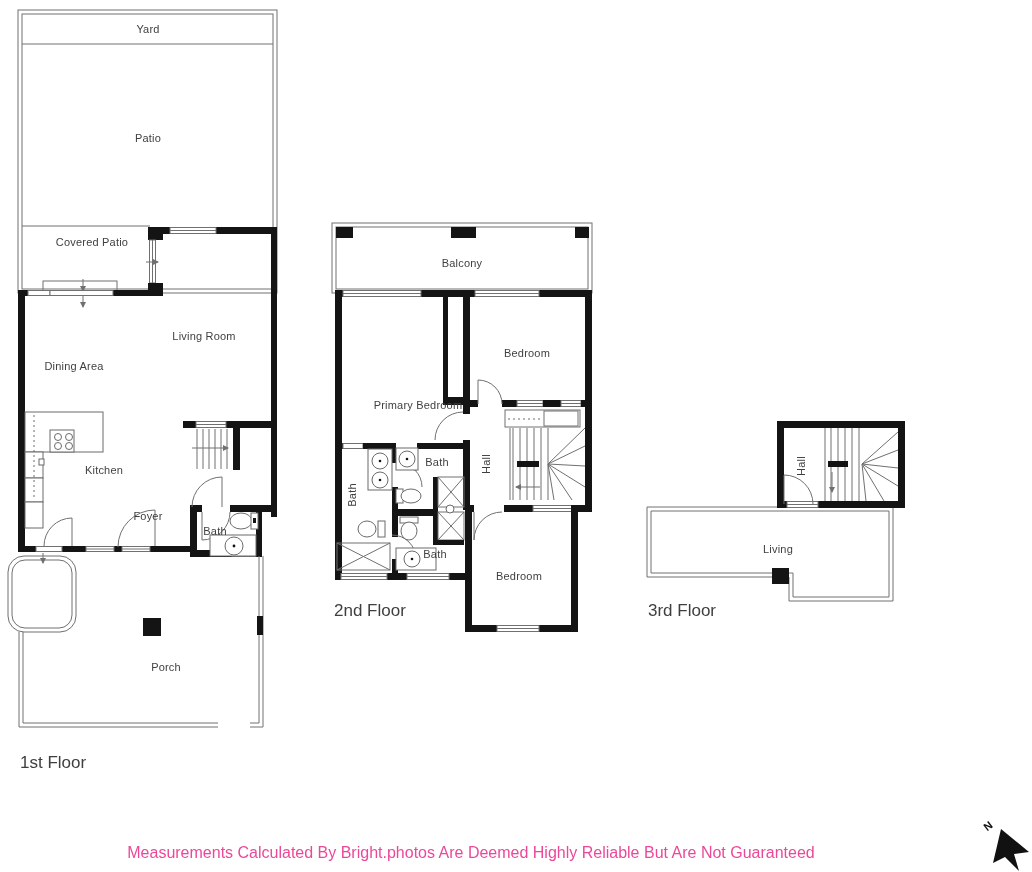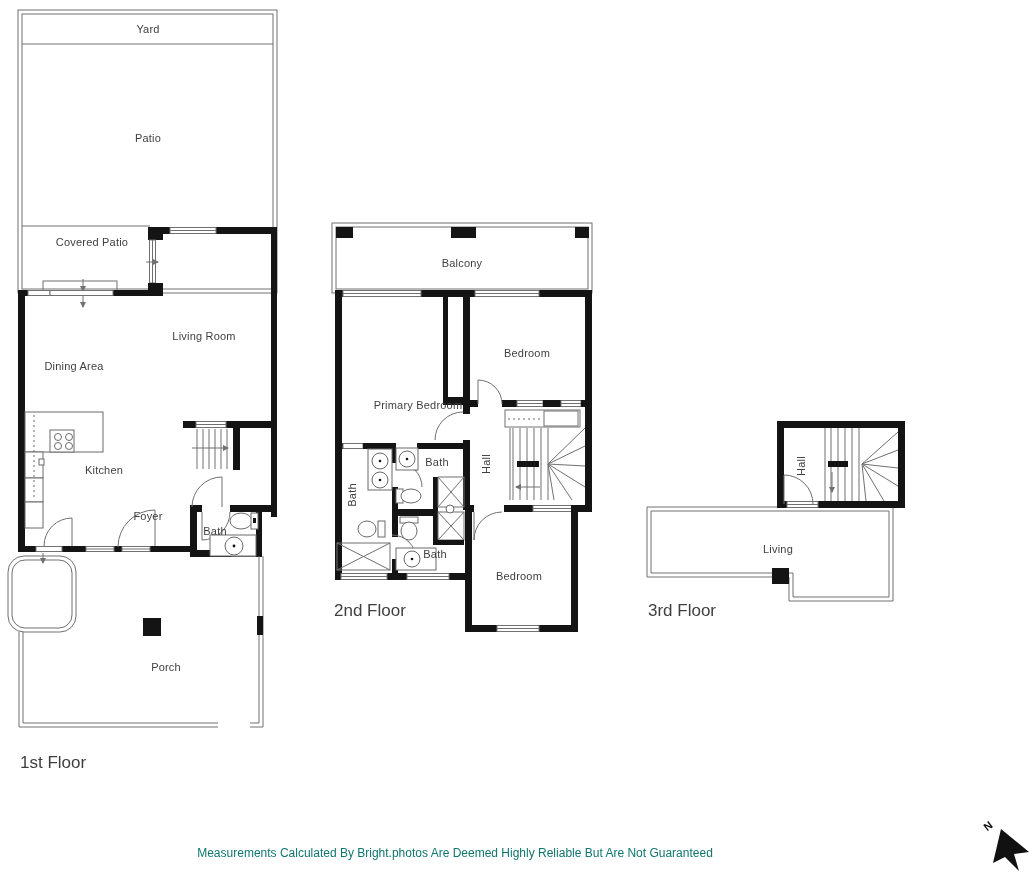--- a/index.html
+++ b/index.html
@@ -3,22 +3,22 @@
 <meta charset="utf-8">
 <style>
   html,body{margin:0;padding:0;background:#ffffff;}
   .canvas{position:relative;width:1032px;height:872px;background:#ffffff;overflow:hidden;
           font-family:"Liberation Sans",sans-serif;}
   .canvas svg{position:absolute;overflow:visible;}
   .lbl{position:absolute;font-size:11px;color:#3f3f3f;white-space:nowrap;
        transform:translate(-50%,-50%);letter-spacing:.2px;}
   .lbl.vert{transform:translate(-50%,-50%) rotate(-90deg);}
   .flabel{position:absolute;font-size:17px;color:#3f3f3f;white-space:nowrap;transform:translateY(-50%);}
-  .disclaimer{position:absolute;font-size:12px;color:#0f766e;white-space:nowrap;
-              transform:translate(-50%,-50%);}
+  .disclaimer{position:absolute;font-size:16px;color:#ec4899;white-space:nowrap;
+              transform:translate(-50%,-50%);margin-left:16px;}
   .north{position:absolute;font-size:11px;font-weight:bold;color:#111;transform:rotate(-38deg);}
   
   .w{fill:#141414;stroke:none;}                      
   .t{fill:none;stroke:#707070;stroke-width:1;}       
   .wf{fill:#ffffff;stroke:#707070;stroke-width:1;}   
   .fx{fill:#ffffff;stroke:#6b6b6b;stroke-width:1;}   
   .dash{fill:none;stroke:#6b6b6b;stroke-width:1;stroke-dasharray:2 3;}
 </style>
 </head>
 <body>

